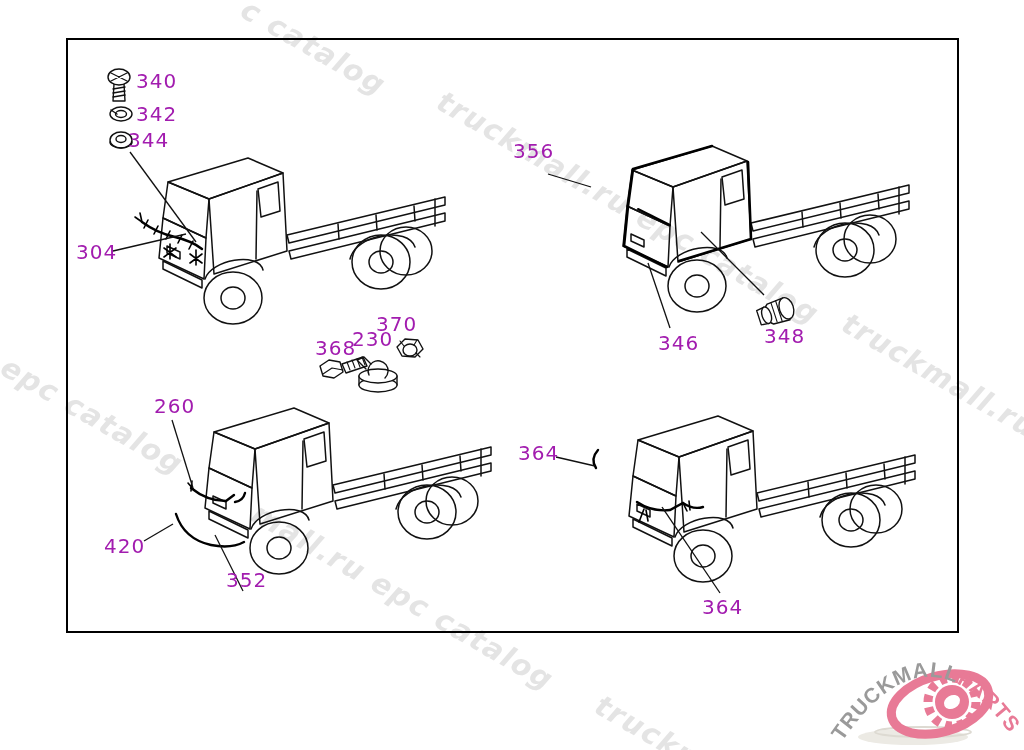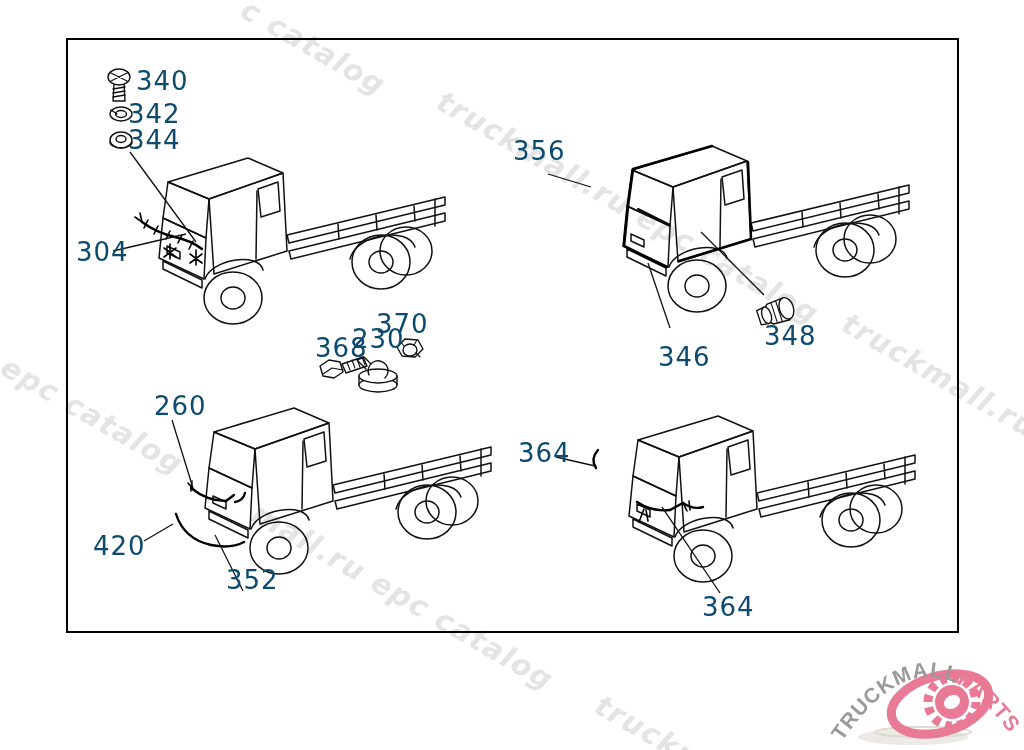--- a/index.html
+++ b/index.html
@@ -27,21 +27,21 @@
   
   .truck{position:absolute;z-index:3;}
   .t1{left:112px;top:148px}
   .t2{left:576px;top:136px}
   .t3{left:158px;top:398px}
   .t4{left:582px;top:406px}
   
   .overlay{position:absolute;left:0;top:0;z-index:5;pointer-events:none;}
   
   .plabel{
-    position:absolute;z-index:6;color:#0c4a6e;font-size:26px;line-height:22px;
+    position:absolute;z-index:6;color:#a21caf;font-size:20px;line-height:22px;
     letter-spacing:1px;
   }
   
   .logo{position:absolute;left:828px;top:636px;z-index:7;}
 </style>
 </head>
 <body>
 
 <svg width="0" height="0" style="position:absolute" aria-hidden="true">
   <defs>
@@ -174,31 +174,31 @@
       <path d="M787,301 l-17,1 a6,11 0 0 0 0,21 l17,1"></path>
       <path d="M779,301.5 l0,21 M774,302 l0,20" fill="none" stroke-width="1.1"></path>
       <ellipse cx="787" cy="312" rx="7" ry="11"></ellipse>
       <path d="M766,304 l-8,1 l0,15 l8,1" fill="none"></path>
       <ellipse cx="766" cy="312.5" rx="4.5" ry="8.5"></ellipse>
     </g>
   </g>
 </svg>
 
 <div class="plabel" style="left:136px;top:70px">340</div>
-<div class="plabel" style="left:128px;top:103px">342</div>
+<div class="plabel" style="left:136px;top:103px">342</div>
 <div class="plabel" style="left:128px;top:129px">344</div>
 <div class="plabel" style="left:76px;top:241px">304</div>
 <div class="plabel" style="left:513px;top:140px">356</div>
-<div class="plabel" style="left:658px;top:346px">346</div>
+<div class="plabel" style="left:658px;top:332px">346</div>
 <div class="plabel" style="left:764px;top:325px">348</div>
 <div class="plabel" style="left:315px;top:337px">368</div>
 <div class="plabel" style="left:352px;top:328px">230</div>
 <div class="plabel" style="left:376px;top:313px">370</div>
 <div class="plabel" style="left:154px;top:395px">260</div>
-<div class="plabel" style="left:93px;top:535px">420</div>
+<div class="plabel" style="left:104px;top:535px">420</div>
 <div class="plabel" style="left:226px;top:569px">352</div>
 <div class="plabel" style="left:518px;top:442px">364</div>
 <div class="plabel" style="left:702px;top:596px">364</div>
 
 <svg class="logo" width="200" height="114" viewBox="0 0 200 114">
   <defs>
     <path id="logoArc" d="M14,106 Q103,-26 190,110" fill="none"></path>
   </defs>
   <ellipse cx="85" cy="101" rx="55" ry="8" fill="#eceae4"></ellipse>
   <ellipse cx="95" cy="96" rx="48" ry="5" fill="none" stroke="#dddad2" stroke-width="2"></ellipse>

